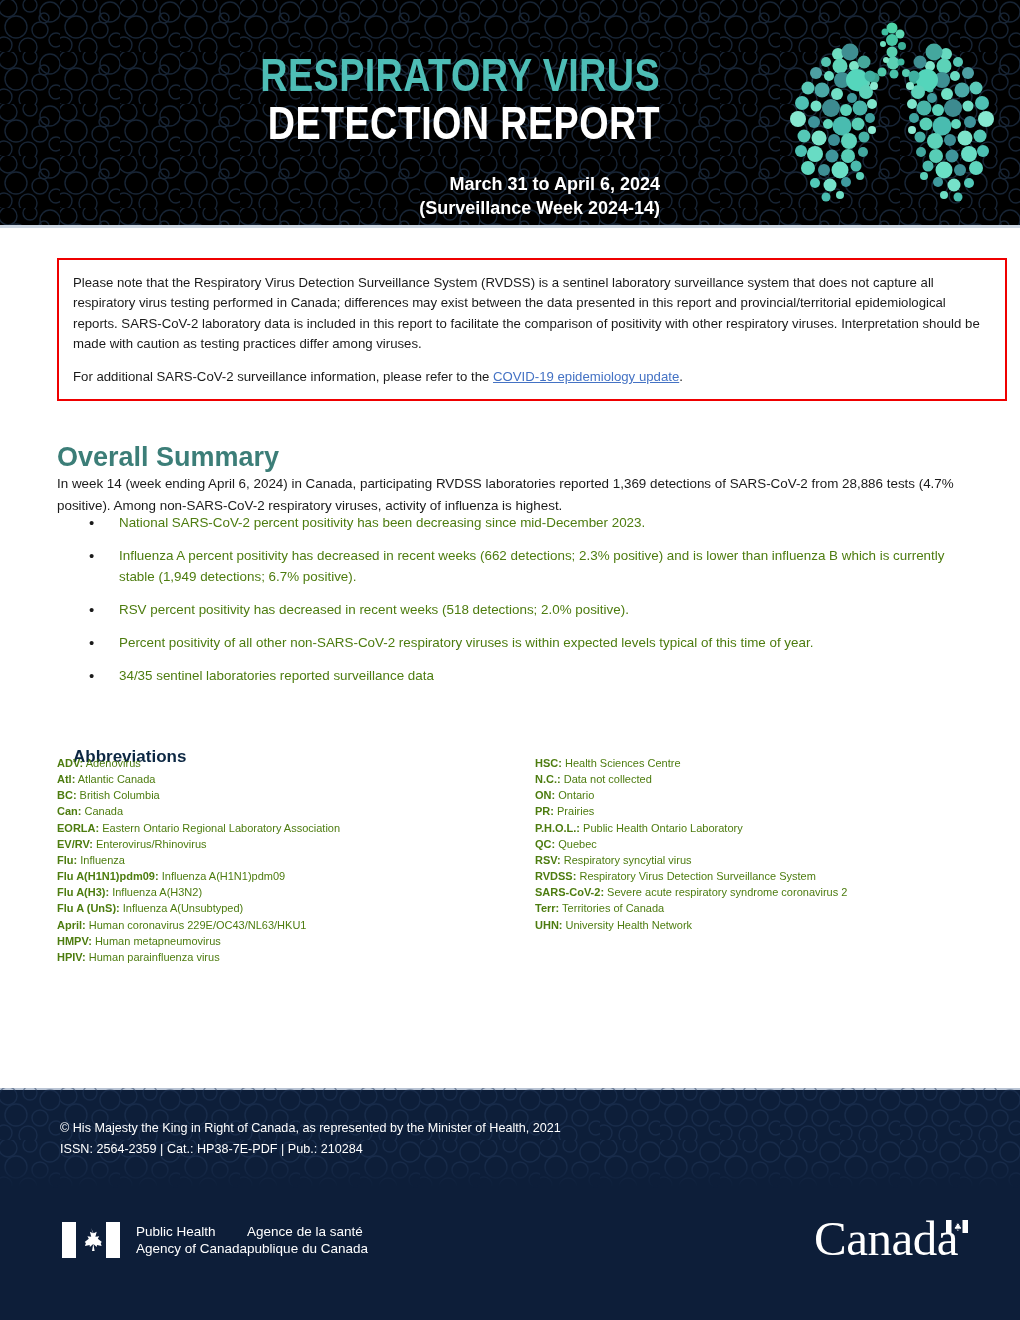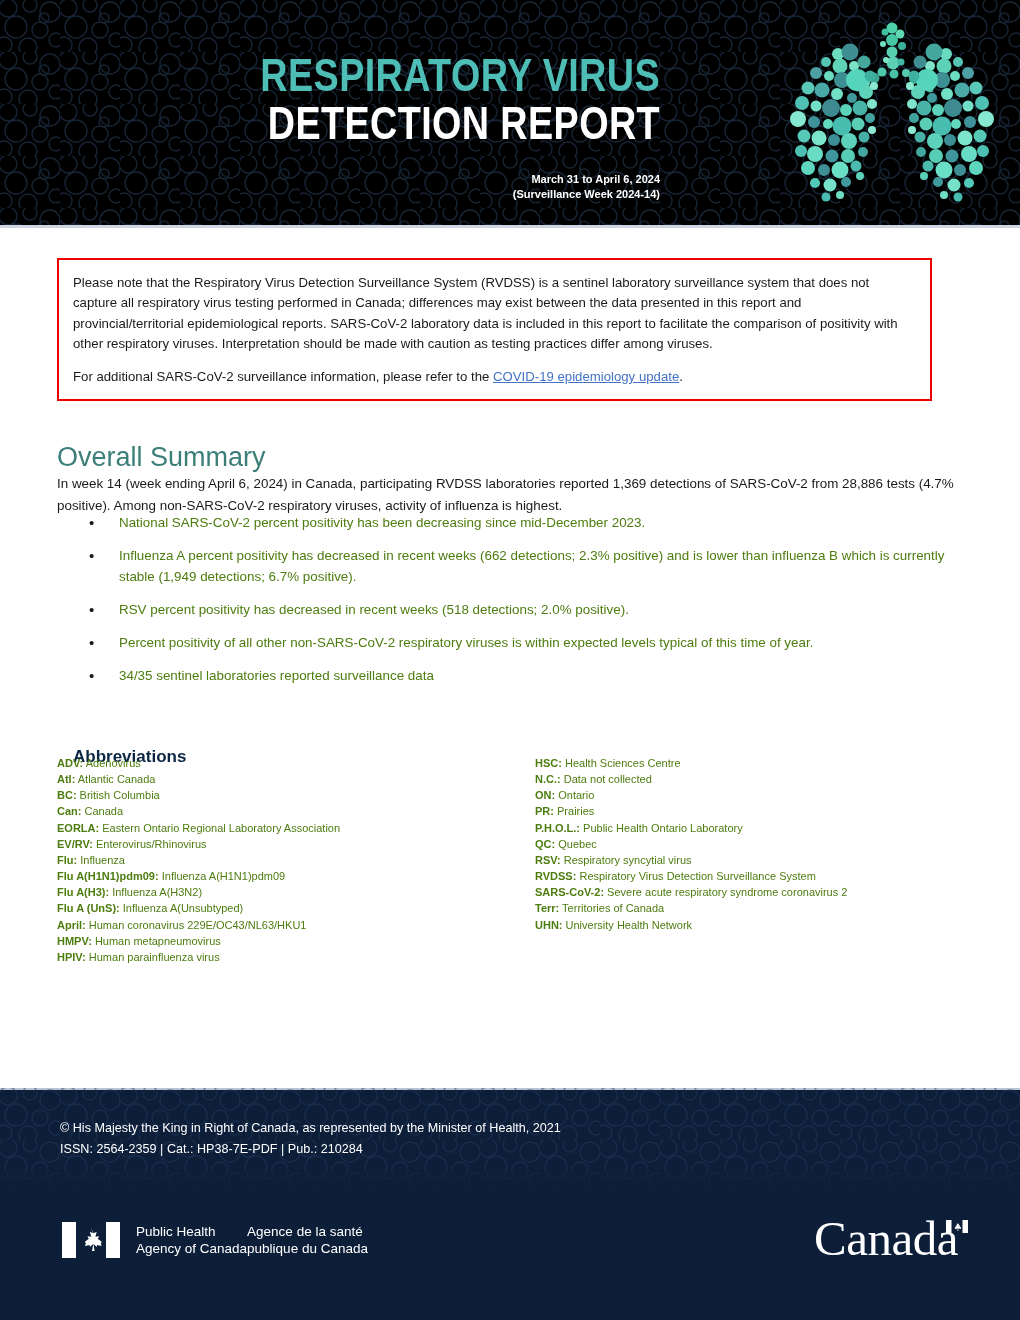--- a/index.html
+++ b/index.html
@@ -63,58 +63,58 @@
     transform: scaleX(0.82);
     transform-origin: right center;
     white-space: nowrap;
   }
   #header-dates {
     position: absolute;
     left: 0; top: 172px;
     width: 660px;
     text-align: right;
     color: #ffffff;
-    font-size: 11px;
+    font-size: 18px;
     font-weight: bold;
     line-height: 1.35;
     z-index: 3;
   }
   #lungs-graphic {
     position: absolute;
     right: 18px; top: 18px;
     width: 220px; height: 196px;
     z-index: 3;
   }
 
   
   #notice-box {
     position: absolute;
     left: 57px; top: 258px;
-    width: 875px;
+    width: 950px;
     box-sizing: border-box;
     border: 2px solid #ef0000;
     padding: 13px 16px 12px 14px;
     background: #ffffff;
   }
   #notice-box p {
     margin: 0;
     font-size: 13.2px;
     line-height: 1.55;
     color: #1a1a1a;
     text-align: left;
   }
   #notice-box p.second { margin-top: 12px; }
   .link-blue { color: #4472C4; }
 
   
   #summary-heading {
     position: absolute;
     left: 57px; top: 420px;
     font-size: 27px;
-    font-weight: normal;
+    font-weight: bold;
     color: #3C7E78;
     letter-spacing: 0px;
   }
   #summary-intro {
     position: absolute;
     left: 57px; top: 460px;
     width: 918px;
     font-size: 13.4px;
     line-height: 1.62;
     color: #1a1a1a;

